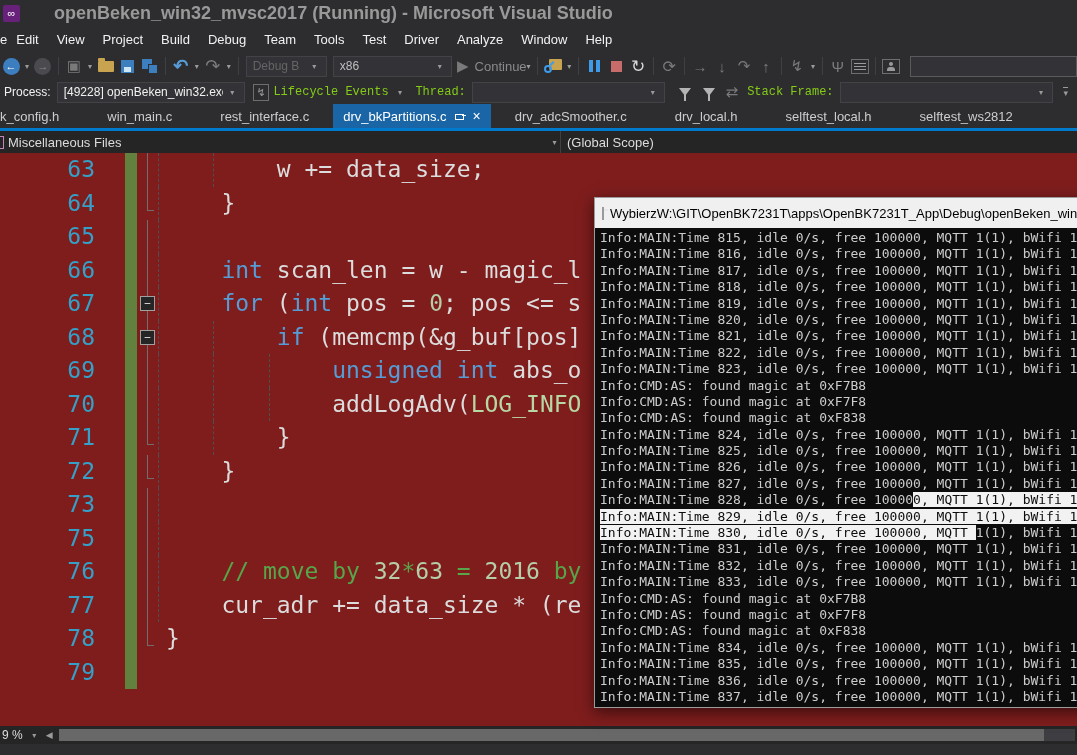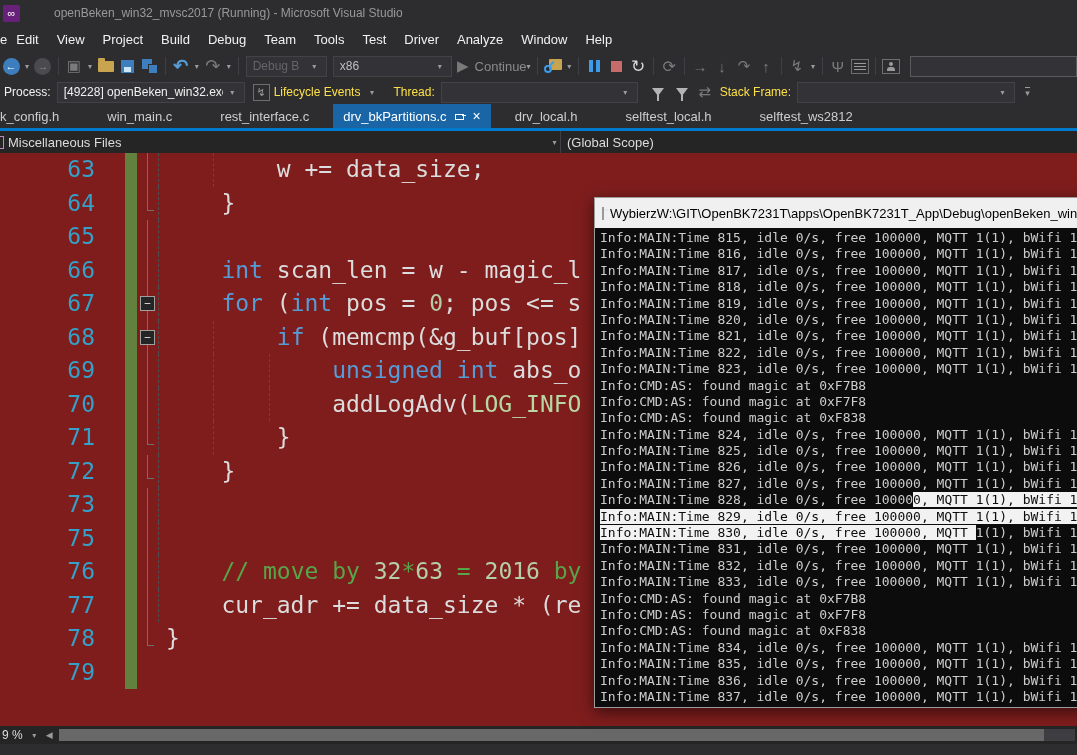--- a/index.html
+++ b/index.html
@@ -4,21 +4,21 @@
 <style>
   * { margin:0; padding:0; box-sizing:border-box; }
   html,body { width:1077px; height:755px; overflow:hidden; background:#2D2D30;
     font-family:"Liberation Sans", sans-serif; }
   .vs-window { position:relative; width:1077px; height:755px; background:#2D2D30; overflow:hidden; }
 
   
   .titlebar { position:absolute; top:0; left:0; right:0; height:26px; display:flex; align-items:center; }
   .vs-logo { width:17px; height:17px; margin-left:3px; background:#68217A; border-radius:2px;
     color:#fff; font-size:11px; display:flex; align-items:center; justify-content:center; }
-  .title-text { color:#999; font-size:12px; margin-left:34px; }
+  .title-text { color:#999; font-size:18px; margin-left:34px;font-weight:bold; }
 
   
   .menubar { position:absolute; top:26px; left:0; right:0; height:26px; display:flex; align-items:center; color:#F1F1F1; font-size:13px; }
   .menu-frag { margin-left:0; color:#F1F1F1; }
   .menu-item { padding:4px 9px; cursor:default; }
 
   
   .toolbar { position:absolute; top:52px; left:0; right:0; height:28px; display:flex; align-items:center; }
   .tbtn { height:24px; min-width:22px; display:inline-flex; align-items:center; justify-content:center;
     color:#C8C8C8; font-size:15px; }
@@ -51,21 +51,21 @@
   .ic-box { width:18px; height:15px; border:1px solid #6E6E6E; display:flex; flex-direction:column; justify-content:center; gap:2px; padding:2px; }
   .ic-box i { height:1px; background:#9A9A9A; }
   .ic-person { width:18px; height:15px; border:1px solid #6E6E6E; position:relative; }
   .ic-person:before { content:""; position:absolute; left:6px; top:2px; width:4px; height:4px; border-radius:50%; background:#9A9A9A; }
   .ic-person:after { content:""; position:absolute; left:4px; top:7px; width:8px; height:4px; border-radius:3px 3px 0 0; background:#9A9A9A; }
   .tb-input { width:184px; height:21px; background:#333337; border:1px solid #5A5A5E; margin-left:8px; }
 
   
   .debugbar { position:absolute; top:80px; left:0; right:9px; height:24px; display:flex; align-items:center; font-size:12px; color:#F1F1F1; }
   .dlabel { margin:0 6px 0 4px; white-space:nowrap; }
-  .dlabel.dim { color:#fde047; }
+  .dlabel.dim { color:#84cc16;font-family:Liberation Mono, monospace; }
   .ic-lifecycle { width:17px; height:17px; border:1px solid #6E6E6E; color:#9A9A9A; font-size:11px;
     display:flex; align-items:center; justify-content:center; margin-left:8px; }
   .funnel { width:0; height:0; border-left:6px solid transparent; border-right:6px solid transparent; border-top:8px solid #B4B4B4; position:relative; margin:0 6px; }
   .funnel:after { content:""; position:absolute; left:-1px; top:-2px; width:2px; height:7px; background:#B4B4B4; }
   .ovf { color:#9A9A9A; font-size:9px; border-top:1px solid #9A9A9A; line-height:8px; margin-left:10px; padding-top:1px; }
 
   
   .tabbar { position:absolute; top:104px; left:0; right:0; height:24px; display:flex; align-items:stretch; overflow:hidden; }
   .tab { display:flex; align-items:center; padding:0 24px; font-size:13px; color:#CDCDCD; white-space:nowrap; }
   .tab:first-child { padding-left:0;align-items:center; }
@@ -223,21 +223,21 @@
 
   <div class="debugbar">
     <span class="dlabel">Process:</span>
     <span class="combo" style="width:188px">
       <span class="cv" style="color:#F1F1F1">[49228] openBeken_win32.exe</span>
       <span class="caret">▾</span>
     </span>
     <span class="ic-lifecycle">↯</span>
     <span class="dlabel dim">Lifecycle Events</span>
     <span class="caret">▾</span>
-    <span class="dlabel dim" style="margin-left:16px">Thread:</span>
+    <span class="dlabel dim" style="margin-left:10px">Thread:</span>
     <span class="combo" style="width:197px">
       <span class="cv"></span>
       <span class="caret">▾</span>
     </span>
     <span class="funnel" style="margin-left:14px"></span>
     <span class="funnel"></span>
     <span class="tbtn gray">⇄</span>
     <span class="dlabel dim">Stack Frame:</span>
     <span class="combo" style="width:218px">
       <span class="cv"></span>
@@ -255,20 +255,23 @@
       </div>
       <div class="tab">
         <span>rest_interface.c</span>
       </div>
       <div class="tab active">
         <span>drv_bkPartitions.c</span>
         <span class="pin-icon"></span>
         <span class="tab-close">×</span>
       </div>
       <div class="tab">
+        <span>drv_adcSmoother.c</span>
+      </div>
+      <div class="tab">
         <span>drv_local.h</span>
       </div>
       <div class="tab">
         <span>selftest_local.h</span>
       </div>
       <div class="tab">
         <span>selftest_ws2812</span>
       </div>
     </div>
   <div class="accent-strip"></div>

